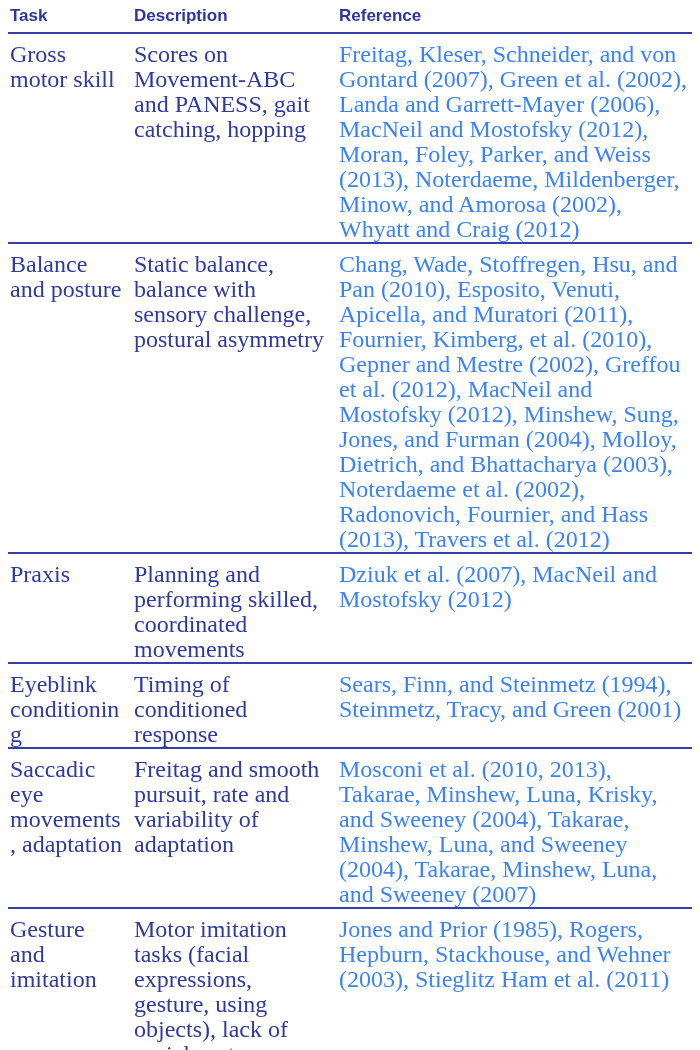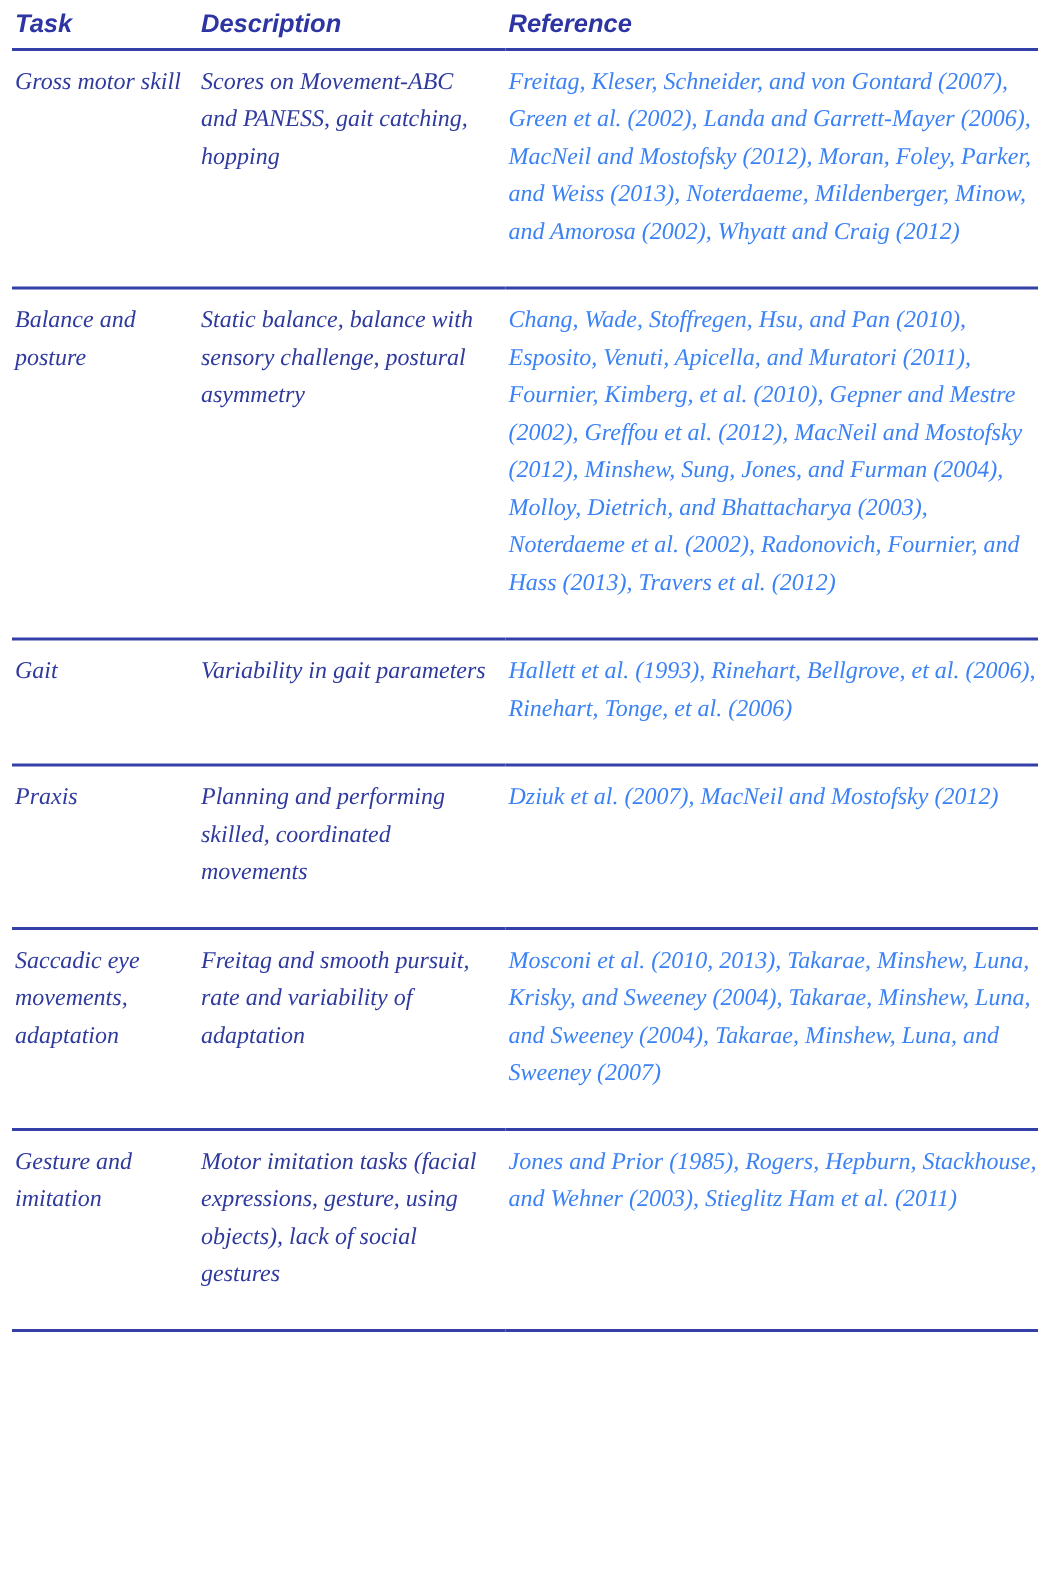--- a/index.html
+++ b/index.html
@@ -9,21 +9,20 @@
     width: 700px;
     height: 1050px;
     overflow: hidden;
   }
   .page {
     width: 700px;
     height: 748px;
     background: #ffffff;
     box-sizing: border-box;
     padding: 2px 8px 0 8px;
-    font-style: italic;
   }
   table.ref-table {
     border-collapse: collapse;
     table-layout: fixed;
     width: 684px;
   }
   col.c-task { width: 124px; }
   col.c-desc { width: 205px; }
   col.c-ref  { width: 355px; }
 
@@ -33,25 +32,25 @@
     font-size: 17px;
     line-height: 20px;
     text-align: left;
     color: #2d35a3;
     padding: 4px 4px 6px 2px;
     border-bottom: 2px solid #3440a8;
     vertical-align: bottom;
   }
   td {
     font-family: "Liberation Serif", serif;
-    font-size: 16px;
+    font-size: 24px;
     line-height: 25px;
     vertical-align: top;
     color: #2f3a9e;
-    padding: 8px 10px 24px 2px;
+    padding: 8px 10px 0 2px;
     border-bottom: 2px solid #3440a8;
     word-wrap: break-word;
   }
   td.ref-cell {
     color: #3b82f6;
     padding-right: 0;
   }
   tr, th, td { background: transparent; }
 </style>
 </head>
@@ -76,28 +75,28 @@
         <td>Gross motor skill</td>
         <td>Scores on Movement-ABC and PANESS, gait catching, hopping</td>
         <td class="ref-cell">Freitag, Kleser, Schneider, and von Gontard (2007), Green et al. (2002), Landa and Garrett-Mayer (2006), MacNeil and Mostofsky (2012), Moran, Foley, Parker, and Weiss (2013), Noterdaeme, Mildenberger, Minow, and Amorosa (2002), Whyatt and Craig (2012)</td>
       </tr>
       <tr>
         <td>Balance and posture</td>
         <td>Static balance, balance with sensory challenge, postural asymmetry</td>
         <td class="ref-cell">Chang, Wade, Stoffregen, Hsu, and Pan (2010), Esposito, Venuti, Apicella, and Muratori (2011), Fournier, Kimberg, et al. (2010), Gepner and Mestre (2002), Greffou et al. (2012), MacNeil and Mostofsky (2012), Minshew, Sung, Jones, and Furman (2004), Molloy, Dietrich, and Bhattacharya (2003), Noterdaeme et al. (2002), Radonovich, Fournier, and Hass (2013), Travers et al. (2012)</td>
       </tr>
       <tr>
-        <td>Gait</td>
-        <td>Variability in gait parameters</td>
-        <td class="ref-cell">Hallett et al. (1993), Rinehart, Bellgrove, et al. (2006), Rinehart, Tonge, et al. (2006)</td>
-      </tr>
-      <tr>
         <td>Praxis</td>
         <td>Planning and performing skilled, coordinated movements</td>
         <td class="ref-cell">Dziuk et al. (2007), MacNeil and Mostofsky (2012)</td>
+      </tr>
+      <tr>
+        <td>Eyeblink conditioning</td>
+        <td>Timing of conditioned response</td>
+        <td class="ref-cell">Sears, Finn, and Steinmetz (1994), Steinmetz, Tracy, and Green (2001)</td>
       </tr>
       <tr>
         <td>Saccadic eye movements, adaptation</td>
         <td>Freitag and smooth pursuit, rate and variability of adaptation</td>
         <td class="ref-cell">Mosconi et al. (2010, 2013), Takarae, Minshew, Luna, Krisky, and Sweeney (2004), Takarae, Minshew, Luna, and Sweeney (2004), Takarae, Minshew, Luna, and Sweeney (2007)</td>
       </tr>
       <tr>
         <td>Gesture and imitation</td>
         <td>Motor imitation tasks (facial expressions, gesture, using objects), lack of social gestures</td>
         <td class="ref-cell">Jones and Prior (1985), Rogers, Hepburn, Stackhouse, and Wehner (2003), Stieglitz Ham et al. (2011)</td>

